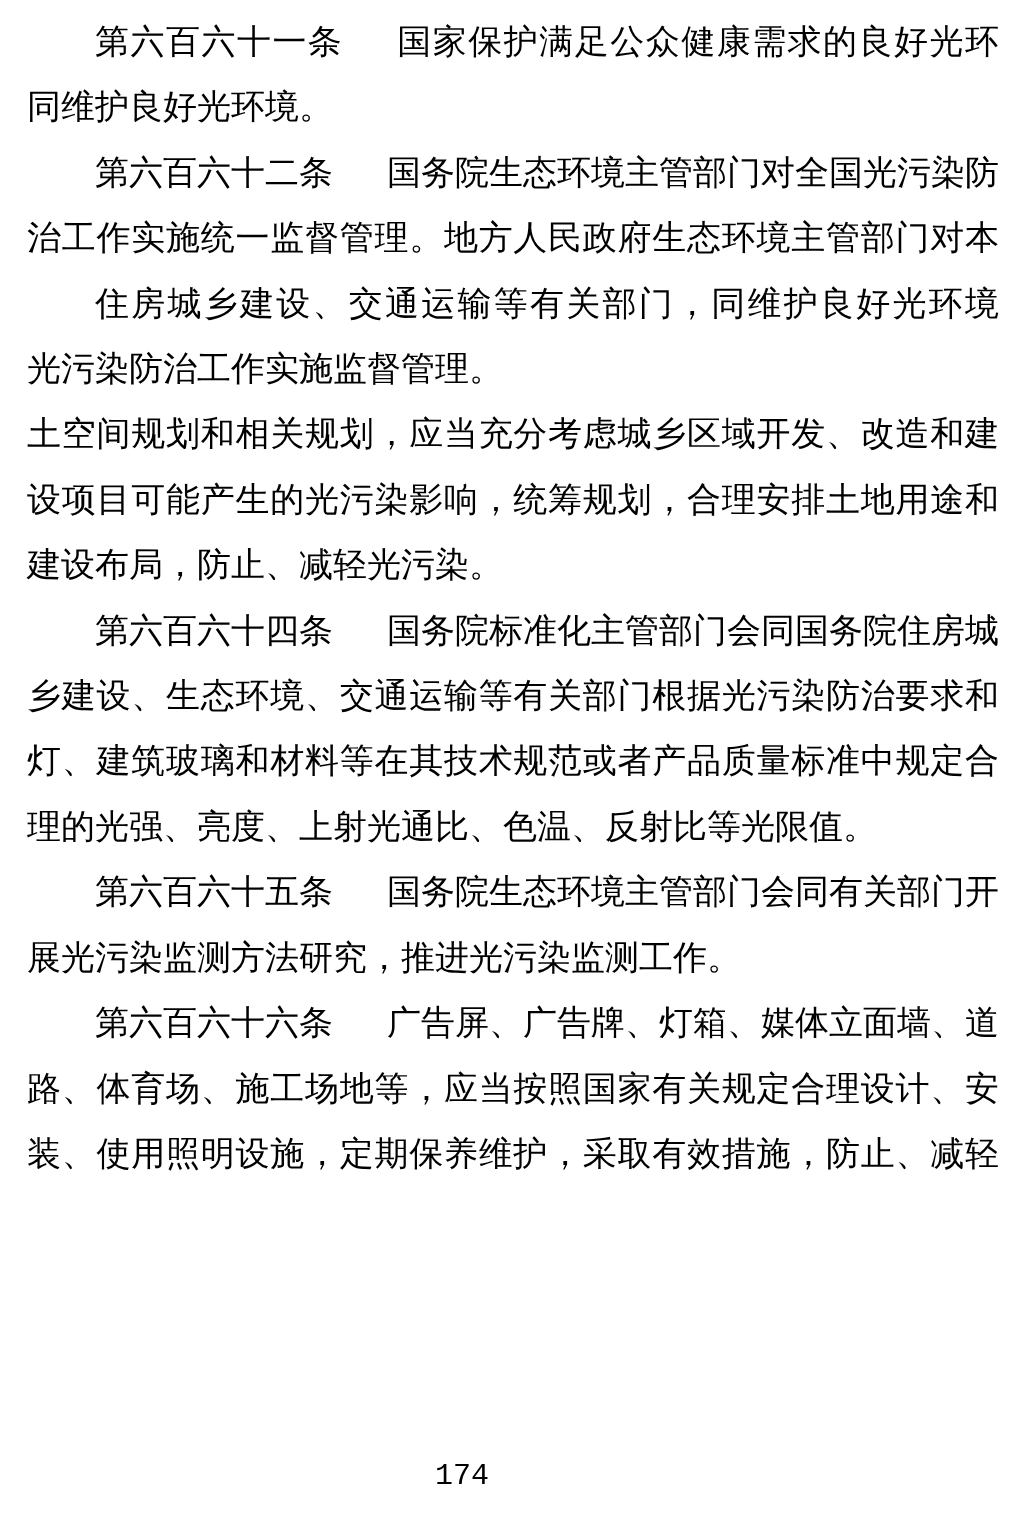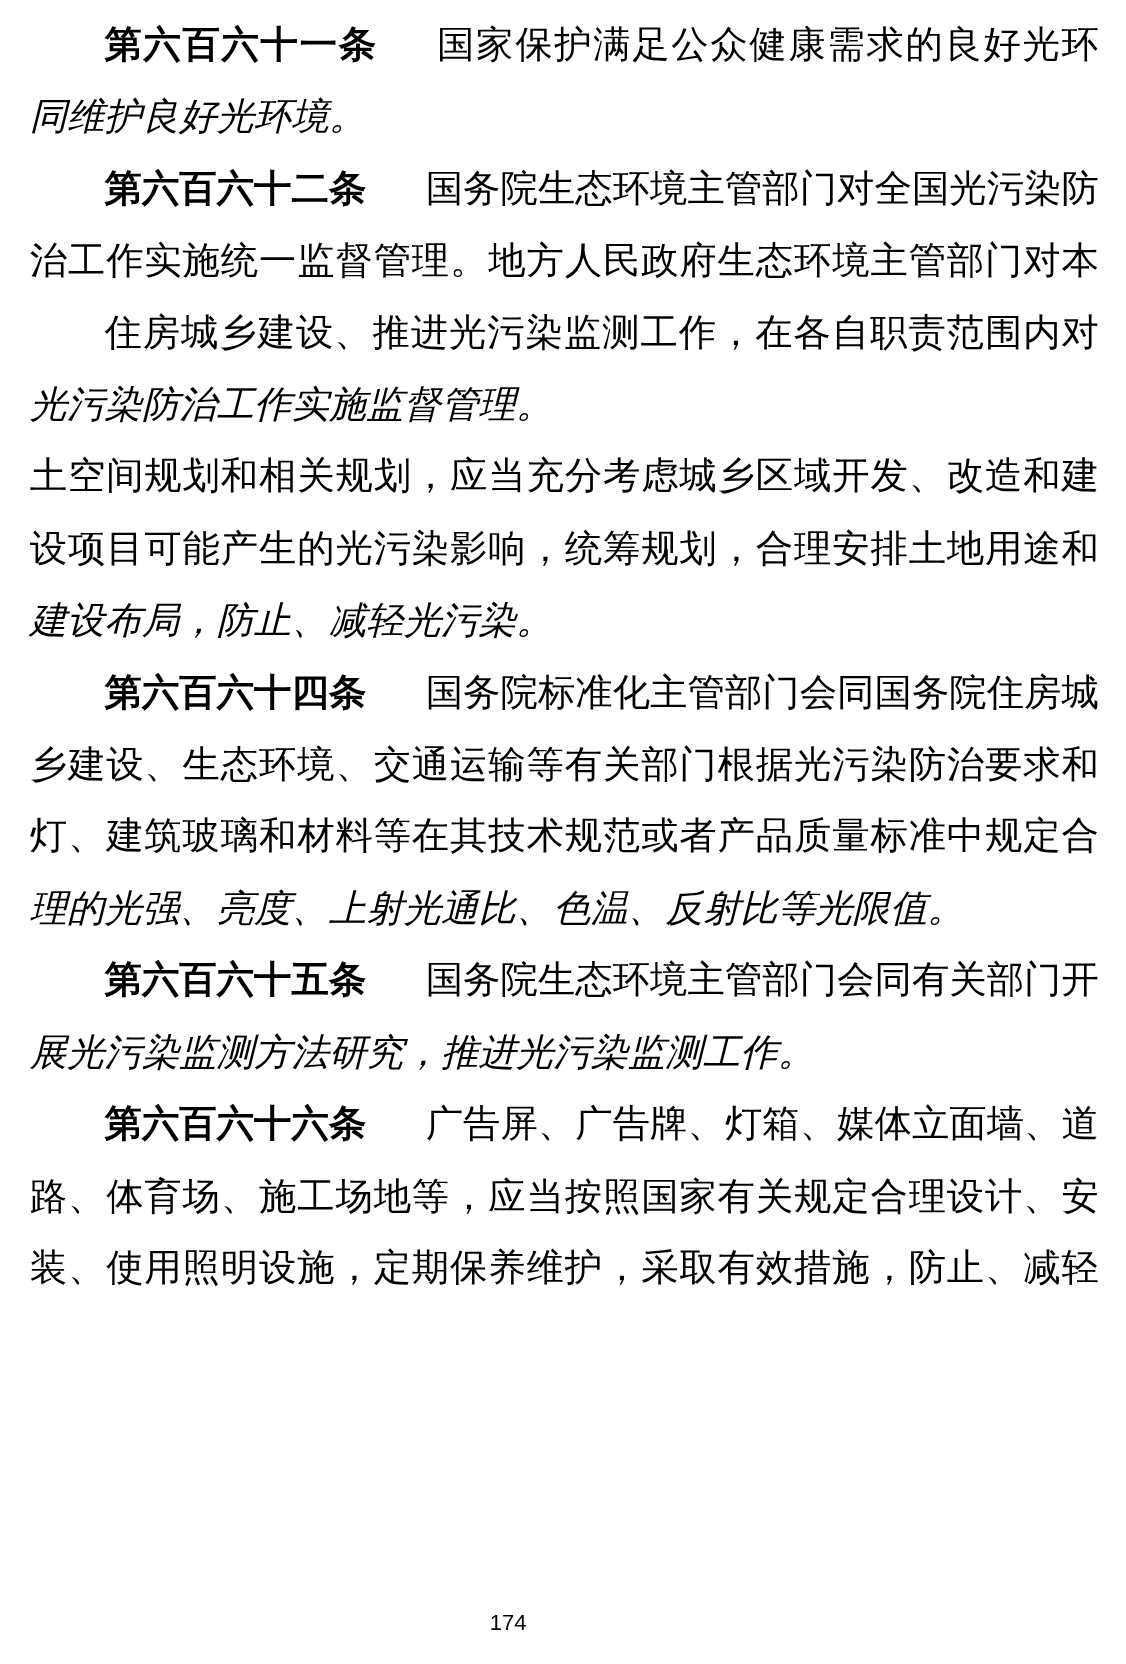--- a/index.html
+++ b/index.html
@@ -31,52 +31,51 @@
   }
   .line.just {
     white-space: normal;
     text-align: justify;
     text-align-last: justify;
   }
   .line.nojust {
     white-space: normal;
     text-align: right;
     text-align-last: left;
-    font-style: italic;
   }
   .line.indent {
     text-indent: 68px;
   }
   .article-label {
     font-family: "Liberation Sans", "DejaVu Sans", sans-serif;
-    font-weight: 700;
+    font-weight: 400;
     margin-right: 54px;
   }
   .footer {
     position: absolute;
     left: 0;
     top: 1458px;
     width: 924px;
     text-align: center;
-    font-family: Liberation Sans, sans-serif;
-    font-size: 20px;
+    font-family: Liberation Mono, monospace;
+    font-size: 30px;
     line-height: 36px;
     color: var(--text-color, #000000);
   }
 </style>
 </head>
 <body>
 
 <div class="page" style="--text-color: #000000; --bg-color: #ffffff;">
   <div class="content">
       <div class="line indent just"><span class="article-label">第六百六十一条</span><span class="line-text">国家保护满足公众健康需求的良好光环</span></div>
       <div class="line nojust"><span class="line-text">同维护良好光环境。</span></div>
       <div class="line indent just"><span class="article-label">第六百六十二条</span><span class="line-text">国务院生态环境主管部门对全国光污染防</span></div>
       <div class="line just"><span class="line-text">治工作实施统一监督管理。地方人民政府生态环境主管部门对本</span></div>
-      <div class="line indent just"><span class="line-text">住房城乡建设、推进光污染监测工作，在各自职责范围内对</span></div>
+      <div class="line indent just"><span class="line-text">住房城乡建设、交通运输等有关部门，同维护良好光环境</span></div>
       <div class="line nojust"><span class="line-text">光污染防治工作实施监督管理。</span></div>
       <div class="line just"><span class="line-text">土空间规划和相关规划，应当充分考虑城乡区域开发、改造和建</span></div>
       <div class="line just"><span class="line-text">设项目可能产生的光污染影响，统筹规划，合理安排土地用途和</span></div>
       <div class="line nojust"><span class="line-text">建设布局，防止、减轻光污染。</span></div>
       <div class="line indent just"><span class="article-label">第六百六十四条</span><span class="line-text">国务院标准化主管部门会同国务院住房城</span></div>
       <div class="line just"><span class="line-text">乡建设、生态环境、交通运输等有关部门根据光污染防治要求和</span></div>
       <div class="line just"><span class="line-text">灯、建筑玻璃和材料等在其技术规范或者产品质量标准中规定合</span></div>
       <div class="line nojust"><span class="line-text">理的光强、亮度、上射光通比、色温、反射比等光限值。</span></div>
       <div class="line indent just"><span class="article-label">第六百六十五条</span><span class="line-text">国务院生态环境主管部门会同有关部门开</span></div>
       <div class="line nojust"><span class="line-text">展光污染监测方法研究，推进光污染监测工作。</span></div>

